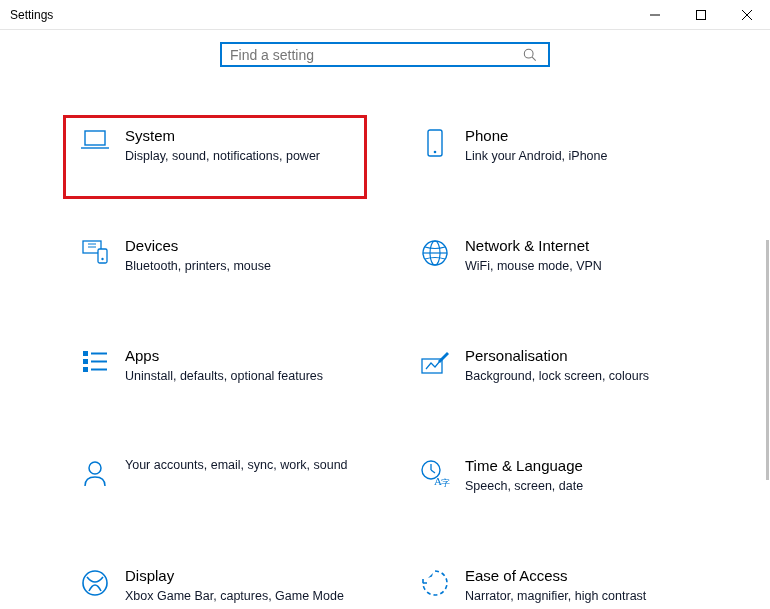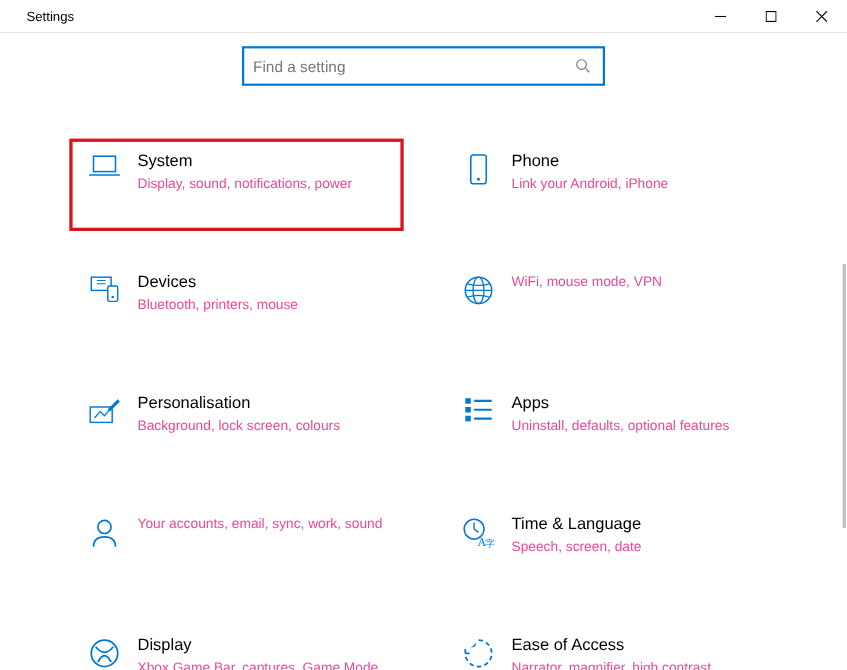--- a/index.html
+++ b/index.html
@@ -9,21 +9,21 @@
       width: 770px;
       height: 609px;
       overflow: hidden;
       position: relative;
     }
     .titlebar {
       height: 30px;
       display: flex;
       align-items: center;
       justify-content: space-between;
-      padding-left: 24px;
+      padding-left: 10px;
       border-bottom: 1px solid #e5e5e5;
     }
     .titlebar-title {
       font-size: 12px;
       color: #000;
     }
     .titlebar-controls {
       display: flex;
       height: 100%;
     }
@@ -39,21 +39,21 @@
     .content {
       padding-top: 12px;
     }
     .search-wrap {
       display: flex;
       justify-content: center;
       margin-bottom: 50px;
     }
     .search-box {
       width: 330px;
-      height: 36px;
+      height: 25px;
       border: 2px solid #0078d4;
       display: flex;
       align-items: center;
       padding: 0 8px;
     }
     .search-input {
       flex: 1;
       border: none;
       outline: none;
       font-size: 14px;
@@ -99,21 +99,21 @@
       flex: 1;
       padding-left: 8px;
     }
     .tile-title {
       font-size: 15px;
       color: #000;
       margin-bottom: 4px;
     }
     .tile-desc {
       font-size: 12.5px;
-      color: #ec4899;
+      color: #0f172a;
       line-height: 1.35;
     }
     .scrollbar-indicator {
       position: absolute;
       right: 1px;
       top: 240px;
       width: 3px;
       height: 240px;
       background: #c0c0c0;
     }
@@ -204,35 +204,22 @@
       <div class="tile-icon">
         <svg width="28" height="28" viewBox="0 0 28 28">
             <circle cx="14" cy="14" r="12" fill="none" stroke="#0078d4" stroke-width="1.4"></circle>
             <ellipse cx="14" cy="14" rx="5" ry="12" fill="none" stroke="#0078d4" stroke-width="1.2"></ellipse>
             <line x1="2" y1="14" x2="26" y2="14" stroke="#0078d4" stroke-width="1.2"></line>
             <path d="M4 8 Q14 11 24 8" fill="none" stroke="#0078d4" stroke-width="1.1"></path>
             <path d="M4 20 Q14 17 24 20" fill="none" stroke="#0078d4" stroke-width="1.1"></path>
           </svg>
       </div>
       <div class="tile-text">
+        <div class="tile-title">Network &amp; Internet</div>
         <div class="tile-desc">WiFi, mouse mode, VPN</div>
-      </div>
-    </div>
-
-    <div class="tile">
-      <div class="tile-icon">
-        <svg width="30" height="26" viewBox="0 0 30 26">
-            <rect x="2" y="10" width="20" height="14" fill="none" stroke="#0078d4" stroke-width="1.3"></rect>
-            <path d="M6 20 L11 14 L15 18 L20 12" fill="none" stroke="#0078d4" stroke-width="1.2"></path>
-            <path d="M18 12 L27 3 L29 5 L20 14 Z" fill="#0078d4"></path>
-          </svg>
-      </div>
-      <div class="tile-text">
-        <div class="tile-title">Personalisation</div>
-        <div class="tile-desc">Background, lock screen, colours</div>
       </div>
     </div>
 
     <div class="tile">
       <div class="tile-icon">
         <svg width="28" height="24" viewBox="0 0 28 24">
             <rect x="2" y="2" width="5" height="5" fill="#0078d4"></rect>
             <line x1="10" y1="4.5" x2="26" y2="4.5" stroke="#0078d4" stroke-width="2"></line>
             <rect x="2" y="10" width="5" height="5" fill="#0078d4"></rect>
             <line x1="10" y1="12.5" x2="26" y2="12.5" stroke="#0078d4" stroke-width="2"></line>
@@ -241,20 +228,34 @@
           </svg>
       </div>
       <div class="tile-text">
         <div class="tile-title">Apps</div>
         <div class="tile-desc">Uninstall, defaults, optional features</div>
       </div>
     </div>
 
     <div class="tile">
       <div class="tile-icon">
+        <svg width="30" height="26" viewBox="0 0 30 26">
+            <rect x="2" y="10" width="20" height="14" fill="none" stroke="#0078d4" stroke-width="1.3"></rect>
+            <path d="M6 20 L11 14 L15 18 L20 12" fill="none" stroke="#0078d4" stroke-width="1.2"></path>
+            <path d="M18 12 L27 3 L29 5 L20 14 Z" fill="#0078d4"></path>
+          </svg>
+      </div>
+      <div class="tile-text">
+        <div class="tile-title">Personalisation</div>
+        <div class="tile-desc">Background, lock screen, colours</div>
+      </div>
+    </div>
+
+    <div class="tile">
+      <div class="tile-icon">
         <svg width="26" height="28" viewBox="0 0 26 28">
             <circle cx="13" cy="9" r="6" fill="none" stroke="#0078d4" stroke-width="1.5"></circle>
             <path d="M3 27 Q3 18 13 18 Q23 18 23 27" fill="none" stroke="#0078d4" stroke-width="1.5"></path>
           </svg>
       </div>
       <div class="tile-text">
         <div class="tile-desc">Your accounts, email, sync, work, sound</div>
       </div>
     </div>
 

